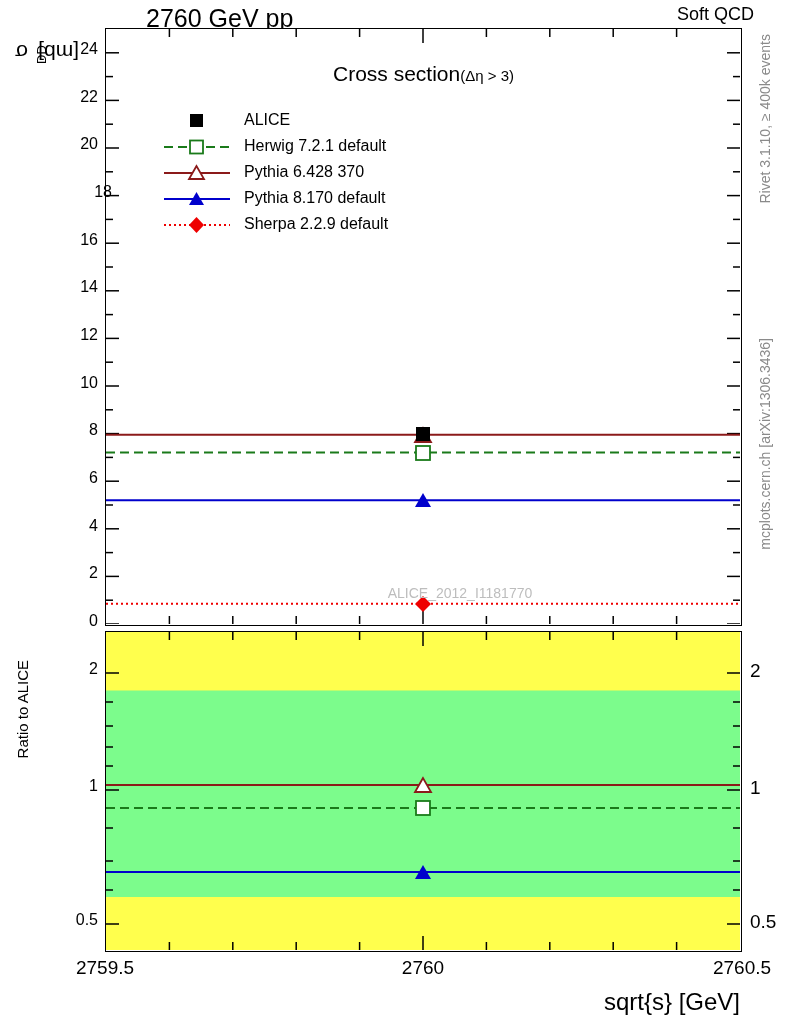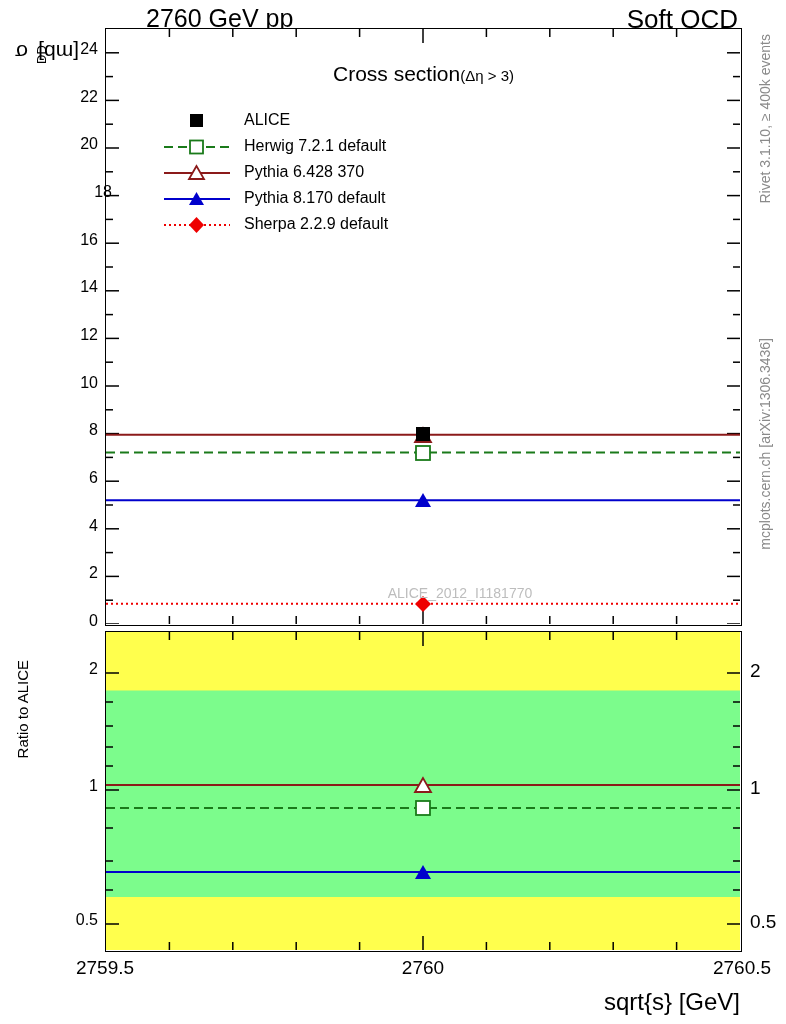--- a/index.html
+++ b/index.html
@@ -3,21 +3,21 @@
 <meta charset="utf-8">
 <style>
   html,body{margin:0;padding:0;background:#ffffff;}
   body{width:786px;height:1024px;font-family:"Liberation Sans",sans-serif;color:#000;overflow:hidden;}
   #root{position:relative;width:786px;height:1024px;}
 
   .txt{position:absolute;white-space:nowrap;}
 
   
   #hdr-left{left:106px;top:4px;font-size:25px;margin-left:40px;}
-  #hdr-right{right:48px;top:4px;font-size:26px;}
+  #hdr-right{right:32px;top:4px;font-size:18px;}
 
   
   #main-frame{position:absolute;left:105px;top:28px;width:637px;height:598px;border:1.6px solid #000;box-sizing:border-box;background:#fff;}
   #ratio-frame{position:absolute;left:105px;top:631px;width:637px;height:321px;border:1.6px solid #000;box-sizing:border-box;background:#fff;}
 
   
   #ylabel-main{position:absolute;left:-2px;top:34px;width:30px;transform-origin:left top;}
   #ylabel-main span{display:block;transform:rotate(-90deg) translate(-100%,0);transform-origin:left top;font-size:21px;white-space:nowrap;}
 
   #ylabel-ratio{position:absolute;left:14px;top:660px;}

